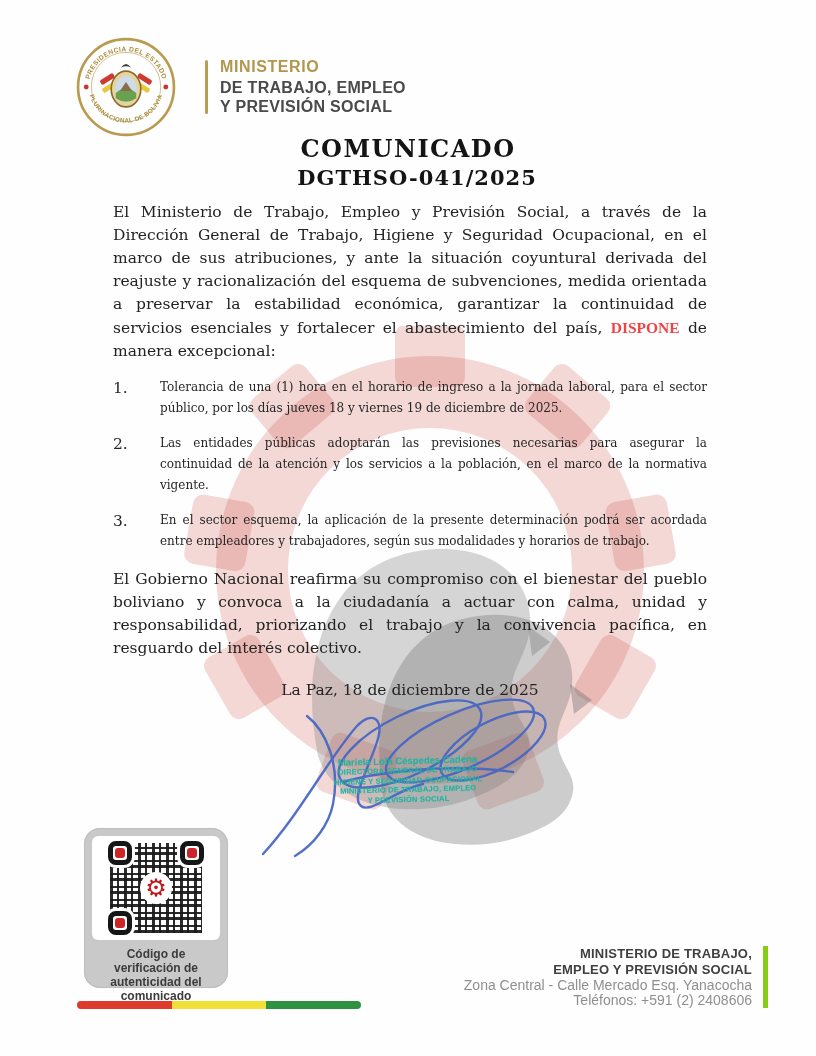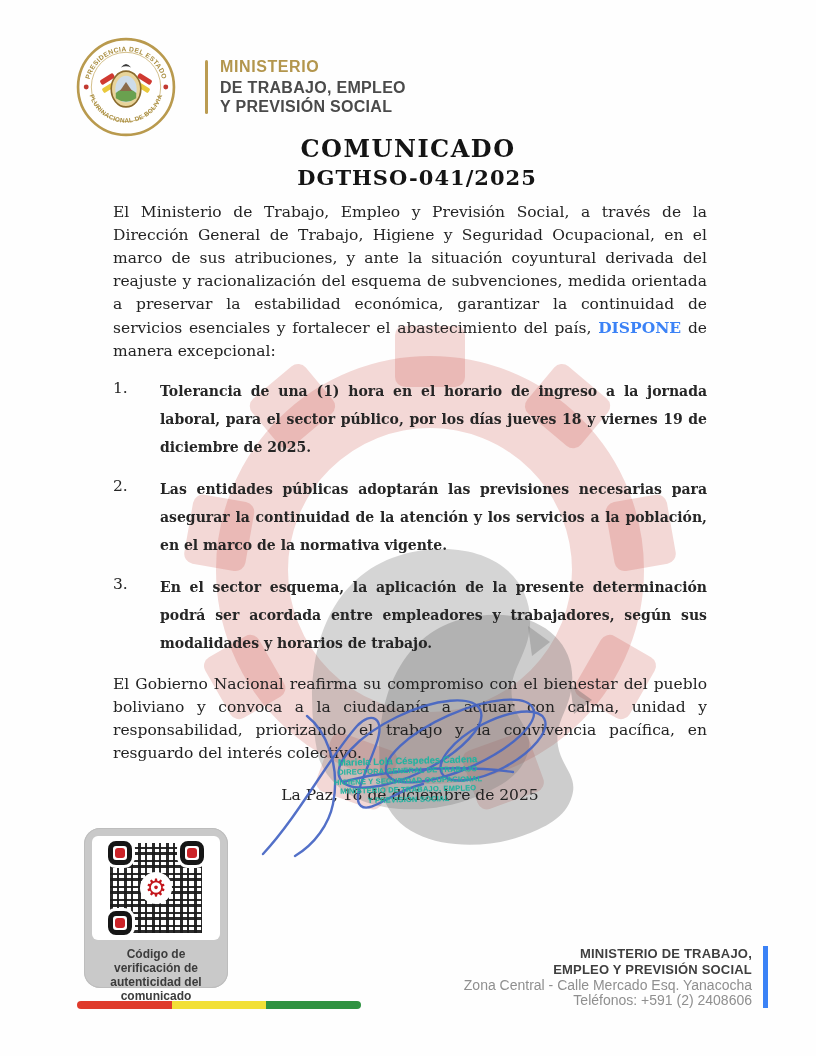--- a/index.html
+++ b/index.html
@@ -22,24 +22,24 @@
   .hdr-line { color:#4a4a4a; font-size:16px; line-height:19px; letter-spacing:.3px; }
 
   
   .title-block { position:absolute; left:0; top:134px; width:100%; text-align:center; z-index:2; }
   .title-main { font-size:24px; font-weight:bold; letter-spacing:1.5px; color:#141414; }
   .title-sub  { font-size:21px; font-weight:bold; letter-spacing:1px; color:#141414; margin-top:2px;padding-left:18px; }
 
   
   .content { position:absolute; left:113px; top:201px; width:594px; z-index:2; }
   .para { font-size:15.5px; line-height:23px; text-align:justify; color:#232323; }
-  .para b { font-weight:bold; color:#3b82f6; }
+  .para b { font-weight:bold; color:#ef4444;font-family:Liberation Serif, serif; }
   .list-item { display:flex; margin-top:14px; }
   .li-num { width:47px; flex:0 0 47px; font-size:15.5px; line-height:23px; }
-  .li-text { flex:1; font-size:14px; line-height:28px; text-align:justify;font-weight:bold; }
+  .li-text { flex:1; font-size:12px; line-height:21px; text-align:justify; }
   .closing { margin-top:16px; }
   .dateline { margin-top:21px; text-align:center; font-size:15.5px; color:#232323; }
 
   
   .sig-wrap { position:absolute; left:245px; top:686px; width:330px; height:175px; z-index:3; }
   .stamp {
     position:absolute; left:308px; top:755px; width:200px; z-index:4;
     text-align:center; font-family:"Liberation Sans", sans-serif; color:#23b3a0;
     transform:rotate(-1.5deg); text-shadow:0 0 1px rgba(35,179,160,.35);
   }
@@ -66,21 +66,21 @@
   .f-tl { left:-2px; top:-2px; } .f-tr { right:-2px; top:-2px; } .f-bl { left:-2px; bottom:-2px; }
   .qr-center { position:absolute; left:50%; top:50%; transform:translate(-50%,-50%);
                width:32px; height:32px; background:#fff; border-radius:50%;
                display:flex; align-items:center; justify-content:center; }
   .qr-gear { color:#c4161c; font-size:24px; line-height:1; font-family:"DejaVu Sans", sans-serif; }
   .qr-caption { margin-top:7px; text-align:center; font-family:"Liberation Sans", sans-serif;
                 font-weight:bold; font-size:12px; line-height:14px; color:#3c3c3c; }
 
   
   .footer { position:absolute; right:48px; top:946px; z-index:3; text-align:right;
-            padding-right:11px; border-right:5px solid #3b82f6;
+            padding-right:11px; border-right:5px solid #84cc16;
             font-family:"Liberation Sans", sans-serif; }
   .ft-bold { font-size:13px; font-weight:bold; color:#3f3f3f; line-height:16px; letter-spacing:.2px; }
   .ft-reg  { font-size:14px; color:#8f8f8f; line-height:15px; }
 
   .flag-stripe { position:absolute; left:77px; top:1001px; width:284px; height:8px; z-index:3;
                  display:flex; border-radius:4px; overflow:hidden; }
   .flag-seg { flex:1; height:100%; }
 </style>
 </head>
 <body>

